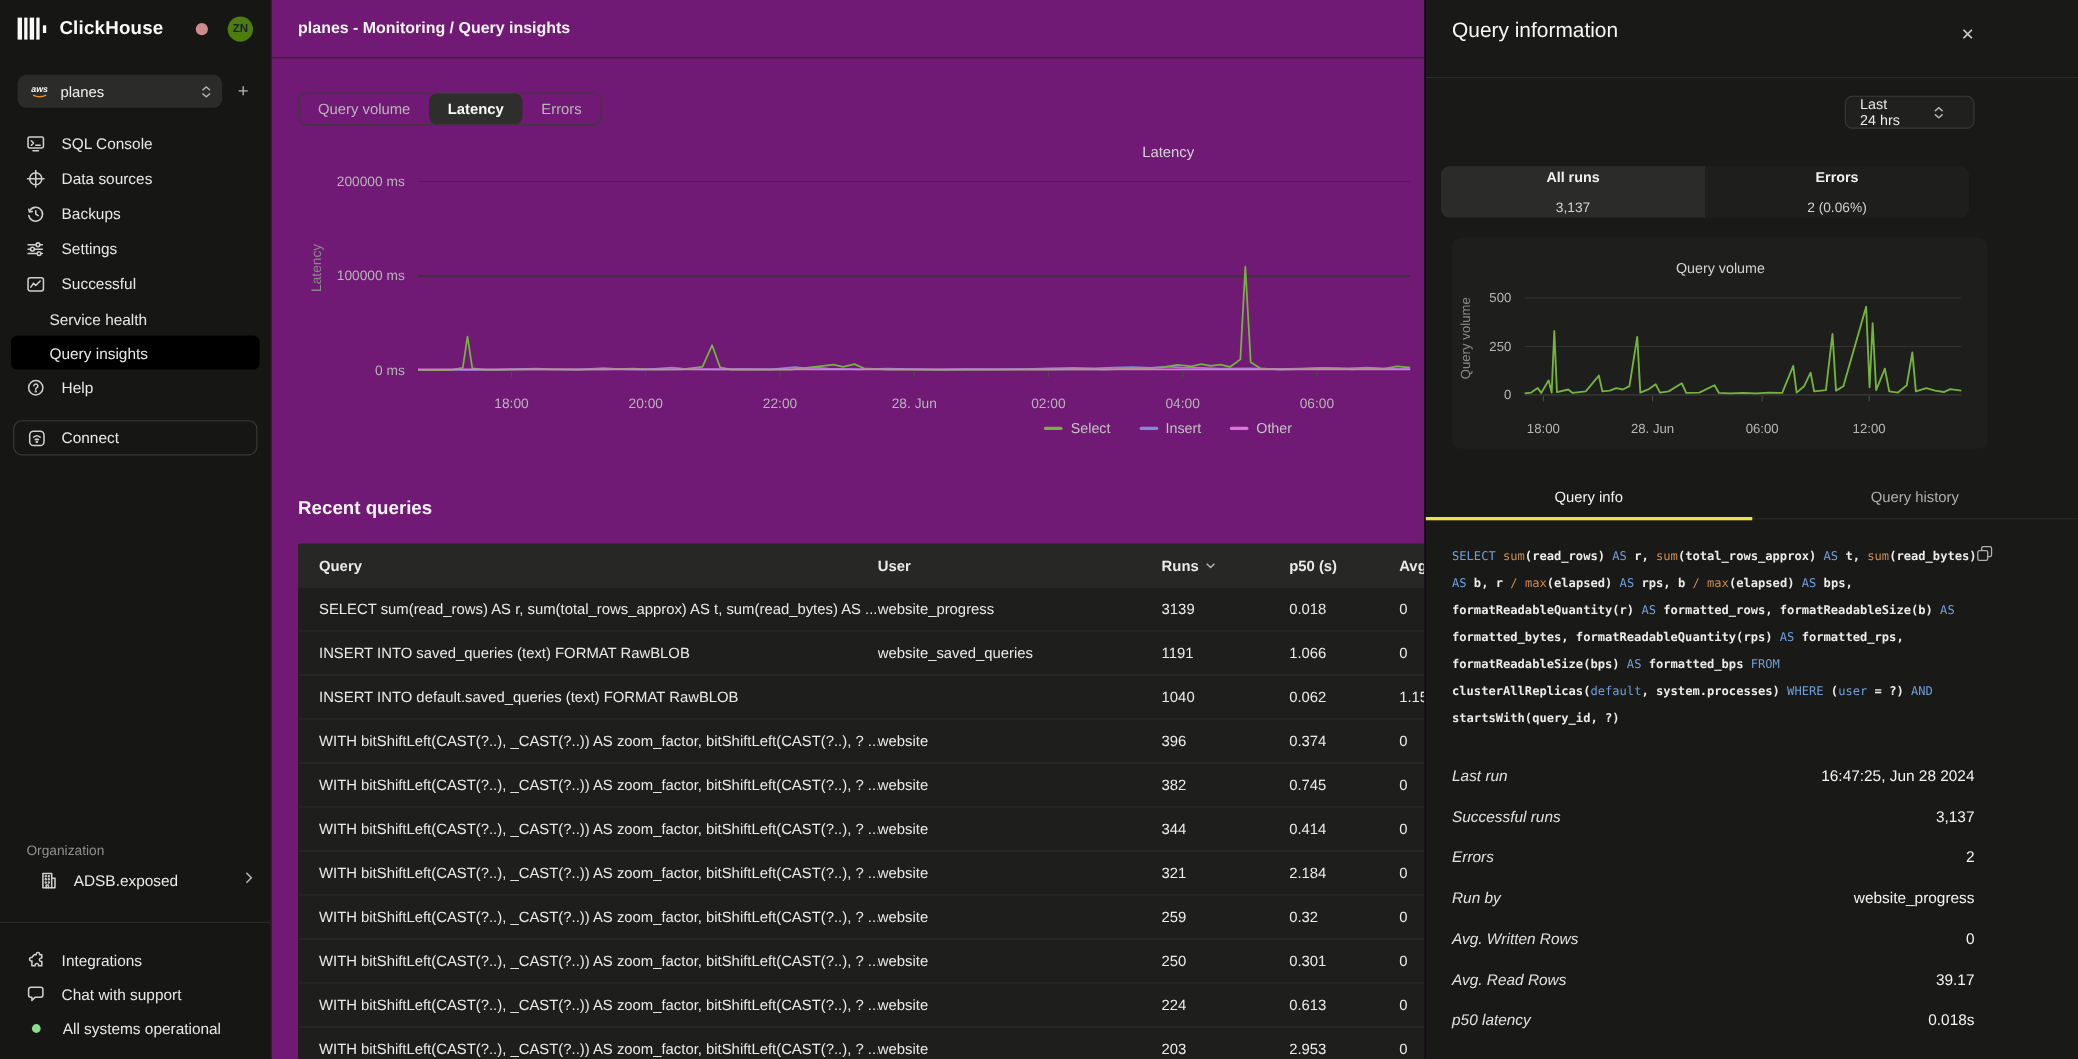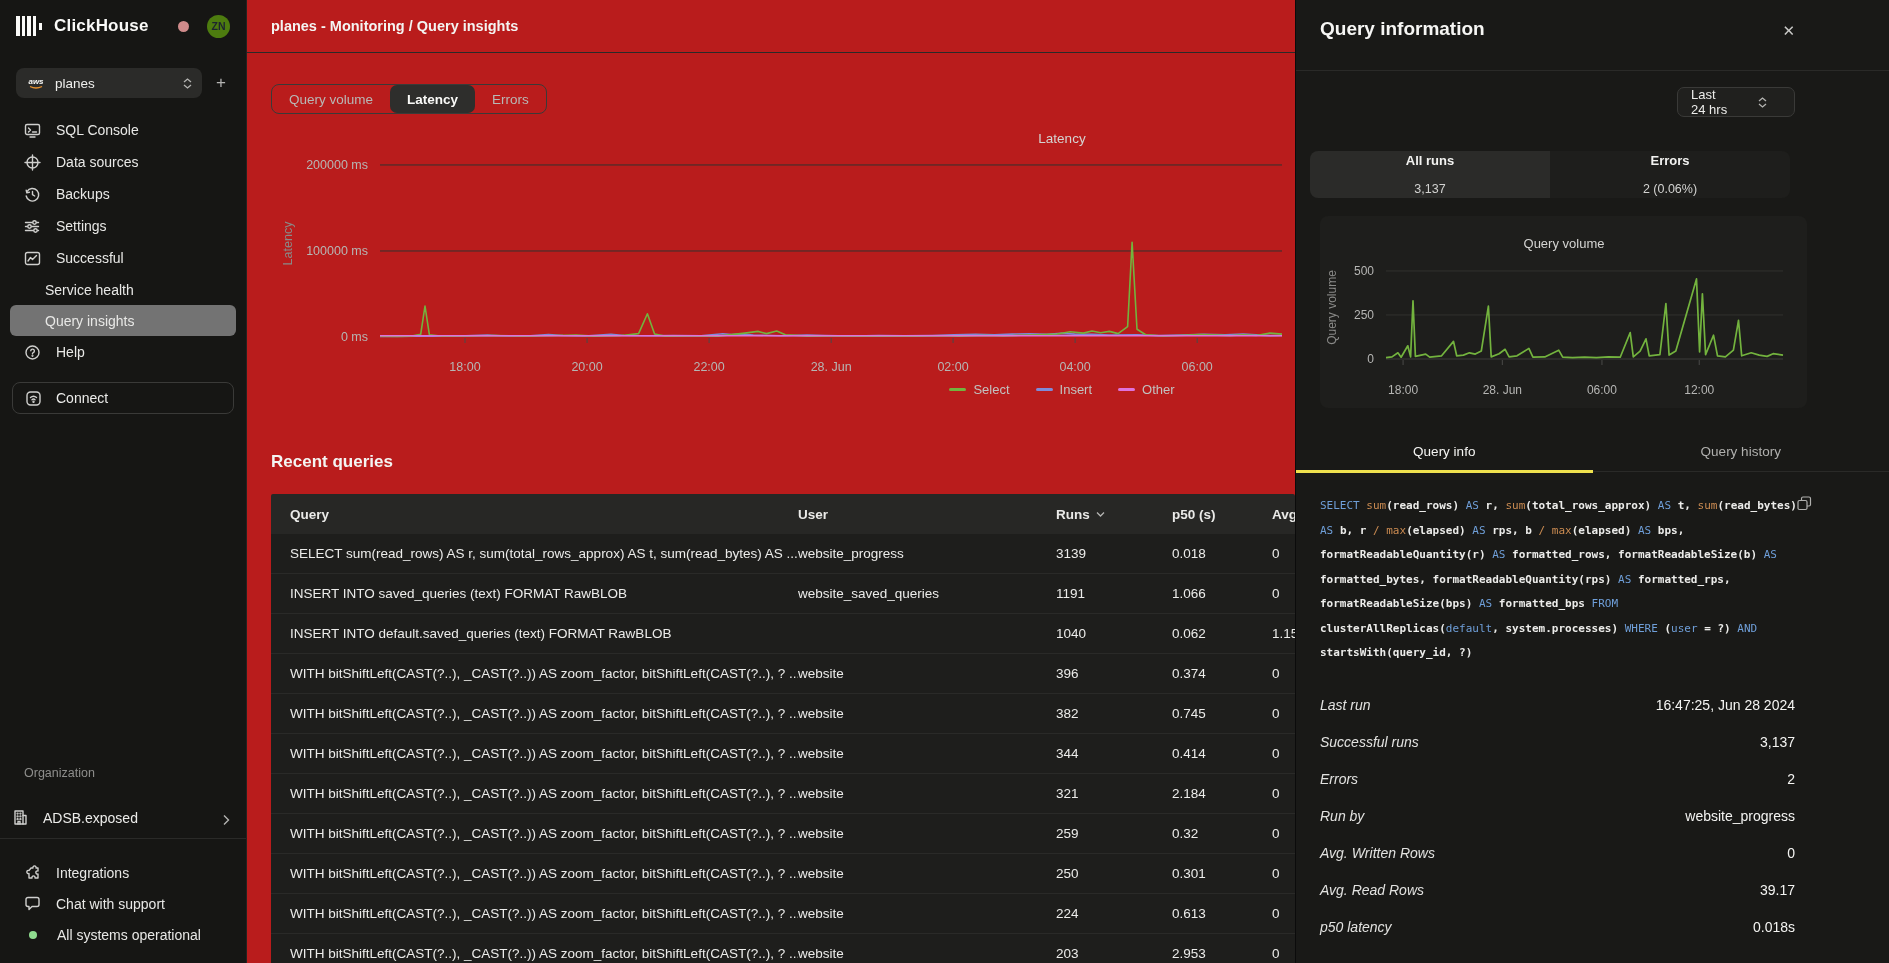--- a/index.html
+++ b/index.html
@@ -20,34 +20,34 @@
   .ws-row { display:flex; align-items:center; margin:16px 16px 0 16px; gap:10px; }
   .ws-select { flex:1; height:30px; background:#2b2b29; border-radius:8px; display:flex; align-items:center; padding:0 10px; gap:9px; cursor:pointer; }
   .ws-name { font-size:13.5px; color:#f0f0ee; flex:1; }
   .updown { display:flex; flex-direction:column; align-items:center; gap:1px; }
   .plus-btn { color:#b4b4b2; font-size:17px; width:18px; text-align:center; cursor:pointer; }
 
   .nav { margin-top:16px; }
   .nav-item { height:32px; display:flex; align-items:center; padding-left:24px; gap:15px; font-size:14px; color:#e8e8e6; cursor:pointer; }
   .nav-item svg { flex:none; }
   .sub-item { height:31px; display:flex; align-items:center; padding-left:35px; font-size:14px; color:#e8e8e6; margin:0 10px; border-radius:6px; cursor:pointer; }
-  .sub-item.active { background:#737373; }
+  .sub-item.active { background:#000000; }
   .connect-box { margin:14px 12px 0 12px; height:32px; border:1px solid #3a3a38; border-radius:8px; display:flex; align-items:center; padding-left:12px; gap:14px; font-size:14px; color:#ececea; cursor:pointer; }
 
   .side-bottom { position:absolute; left:0; right:0; bottom:0; }
   .org-label { padding-left:24px; font-size:12.5px; color:#8e8e8c; margin-bottom:12px; }
-  .org-row { height:34px; display:flex; align-items:flex-end; padding:0 16px 0 12px; gap:14px; font-size:14px; color:#ececea; cursor:pointer; }
+  .org-row { height:34px; display:flex; align-items:flex-start; padding:0 16px 0 36px; gap:14px; font-size:14px; color:#ececea; cursor:pointer; }
   .org-row .grow { flex:1; }
   .side-divider { border-top:1px solid #2a2a28; margin-top:12px; }
   .foot-group { padding:18px 0 13px 0; }
   .foot-item { height:31px; display:flex; align-items:center; padding-left:24px; gap:15px; font-size:14px; color:#e8e8e6; cursor:pointer; }
   .status-dot { width:8px; height:8px; border-radius:50%; background:#8fdc8f; margin:0 5px; }
 
   
-  .main { flex:1; position:relative; background:#b91c1c; height:963px; overflow:hidden; }
+  .main { flex:1; position:relative; background:#701a75; height:963px; overflow:hidden; }
   .main-header { position:absolute; top:0; left:0; right:0; height:53px; border-bottom:1px solid #2a2a28; display:flex; align-items:center; padding-left:24px; }
   .main-title { font-size:14.5px; font-weight:700; color:#f4f4f2; }
 
   .tab-group { position:absolute; top:84px; left:24px; height:30px; display:flex; border:1px solid #3a3a38; border-radius:8px; overflow:hidden; }
   .tab { padding:0 17px; display:flex; align-items:center; font-size:13.5px; color:#b8b8b6; cursor:pointer; }
   .tab.active { background:#2e2e2c; color:#fafaf8; border-radius:7px; font-weight:600; }
 
   .chart-svg { position:absolute; left:33px; top:120px; }
   .legend { position:absolute; top:382px; left:615px; width:400px; display:flex; justify-content:center; gap:26px; }
   .legend-item { display:flex; align-items:center; gap:7px; font-size:13px; color:#c2c2c0; }
@@ -58,21 +58,21 @@
   .t-row { display:grid; grid-template-columns:527px 258px 116px 100px 1fr; height:40px; align-items:center; border-bottom:1px solid #2a2a28; }
   .t-head { background:#272725; border-bottom:none; border-radius:2px 2px 0 0; }
   .t-head .t-cell { font-weight:700; color:#eaeae8; }
   .t-cell { font-size:13.5px; color:#ececea; white-space:nowrap; overflow:hidden; }
   .t-cell.c-query { padding-left:19px; }
   .runs-head { display:flex; align-items:center; gap:6px; }
   .t-body .t-row { cursor:pointer; background:#1e1e1c; }
 
   
   .panel { width:594px; flex:none; background:#191917; border-left:1px solid #0b0b0b; position:relative; height:963px; overflow:hidden; }
-  .p-title { position:absolute; top:18px; left:24px; font-size:19px; font-weight:700; color:#f6f6f4; }
+  .p-title { position:absolute; top:18px; left:24px; font-size:19px; font-weight:400; color:#f6f6f4; }
   .p-close { position:absolute; top:22px; right:94px; font-size:15px; color:#cacac8; cursor:pointer; }
   .p-divider { position:absolute; top:70px; left:0; right:0; border-top:1px solid #2a2a28; }
   .time-select { position:absolute; top:87px; right:94px; width:118px; height:30px; border:1px solid #3a3a38; background:#20201e; border-radius:7px; display:flex; align-items:center; padding:0 10px 0 13px; gap:8px; cursor:pointer; }
   .time-select span { font-size:13px; color:#ececea; flex:1; }
 
   .segmented { position:absolute; top:151px; left:14px; width:480px; height:47px; display:flex; border-radius:8px; overflow:hidden; }
   .segment { flex:1; display:flex; flex-direction:column; align-items:center; justify-content:center; gap:14px; background:#1e1e1c; cursor:pointer; }
   .segment.active { background:#2b2b29; }
   .seg-label { font-size:13px; font-weight:700; color:#f2f2f0; }
   .seg-value { font-size:12.5px; color:#d2d2d0; }

